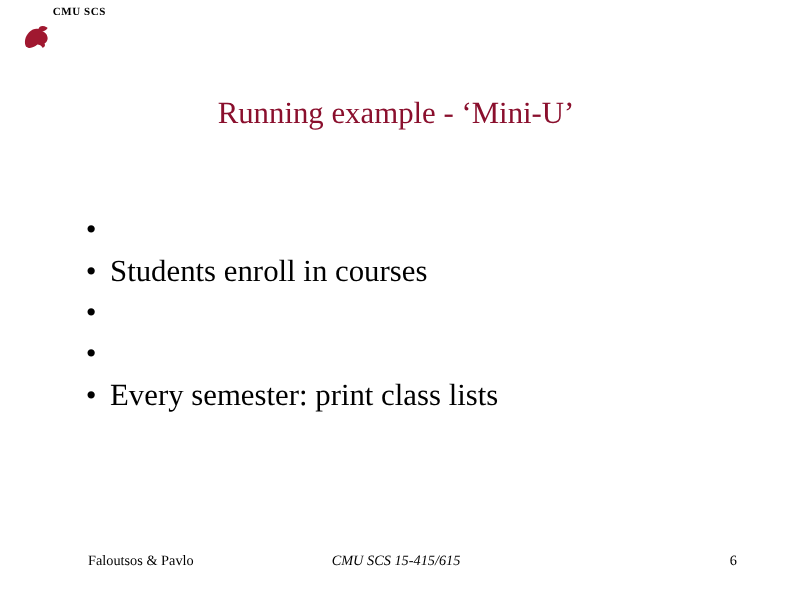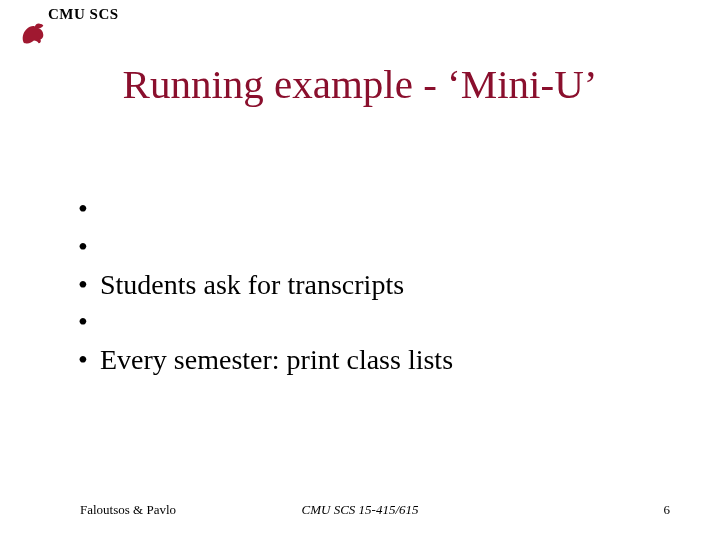--- a/index.html
+++ b/index.html
@@ -17,39 +17,39 @@
     }
     .header {
       position: absolute;
       top: 6px;
       left: 48px;
       display: flex;
       align-items: center;
       gap: 6px;
     }
     .header-label {
-      font-size: 15px;
+      font-size: 10px;
       font-weight: bold;
       color: #000;
       letter-spacing: 0.5px;
     }
     .logo {
       position: absolute;
       top: 18px;
       left: 18px;
       width: 30px;
       height: 30px;
     }
     .title {
       position: absolute;
-      top: 60px;
+      top: 88px;
       left: 0;
       right: 0;
       text-align: center;
-      font-size: 41px;
+      font-size: 28px;
       color: #8a0f2d;
       font-weight: normal;
     }
     .bullets {
       position: absolute;
       top: 190px;
       left: 78px;
       font-size: 28px;
       color: #000;
       line-height: 1.35;
@@ -106,24 +106,24 @@
 </div>
 
 <h1 class="title">Running example - ‘Mini-U’</h1>
 
 <ul class="bullets">
   <li>
     <span class="bullet-dot">•</span>
   </li>
   <li>
     <span class="bullet-dot">•</span>
+    <span>Students enroll in courses</span>
   </li>
   <li>
     <span class="bullet-dot">•</span>
-    <span>Students ask for transcripts</span>
   </li>
   <li>
     <span class="bullet-dot">•</span>
   </li>
   <li>
     <span class="bullet-dot">•</span>
     <span>Every semester: print class lists</span>
   </li>
 </ul>
 

